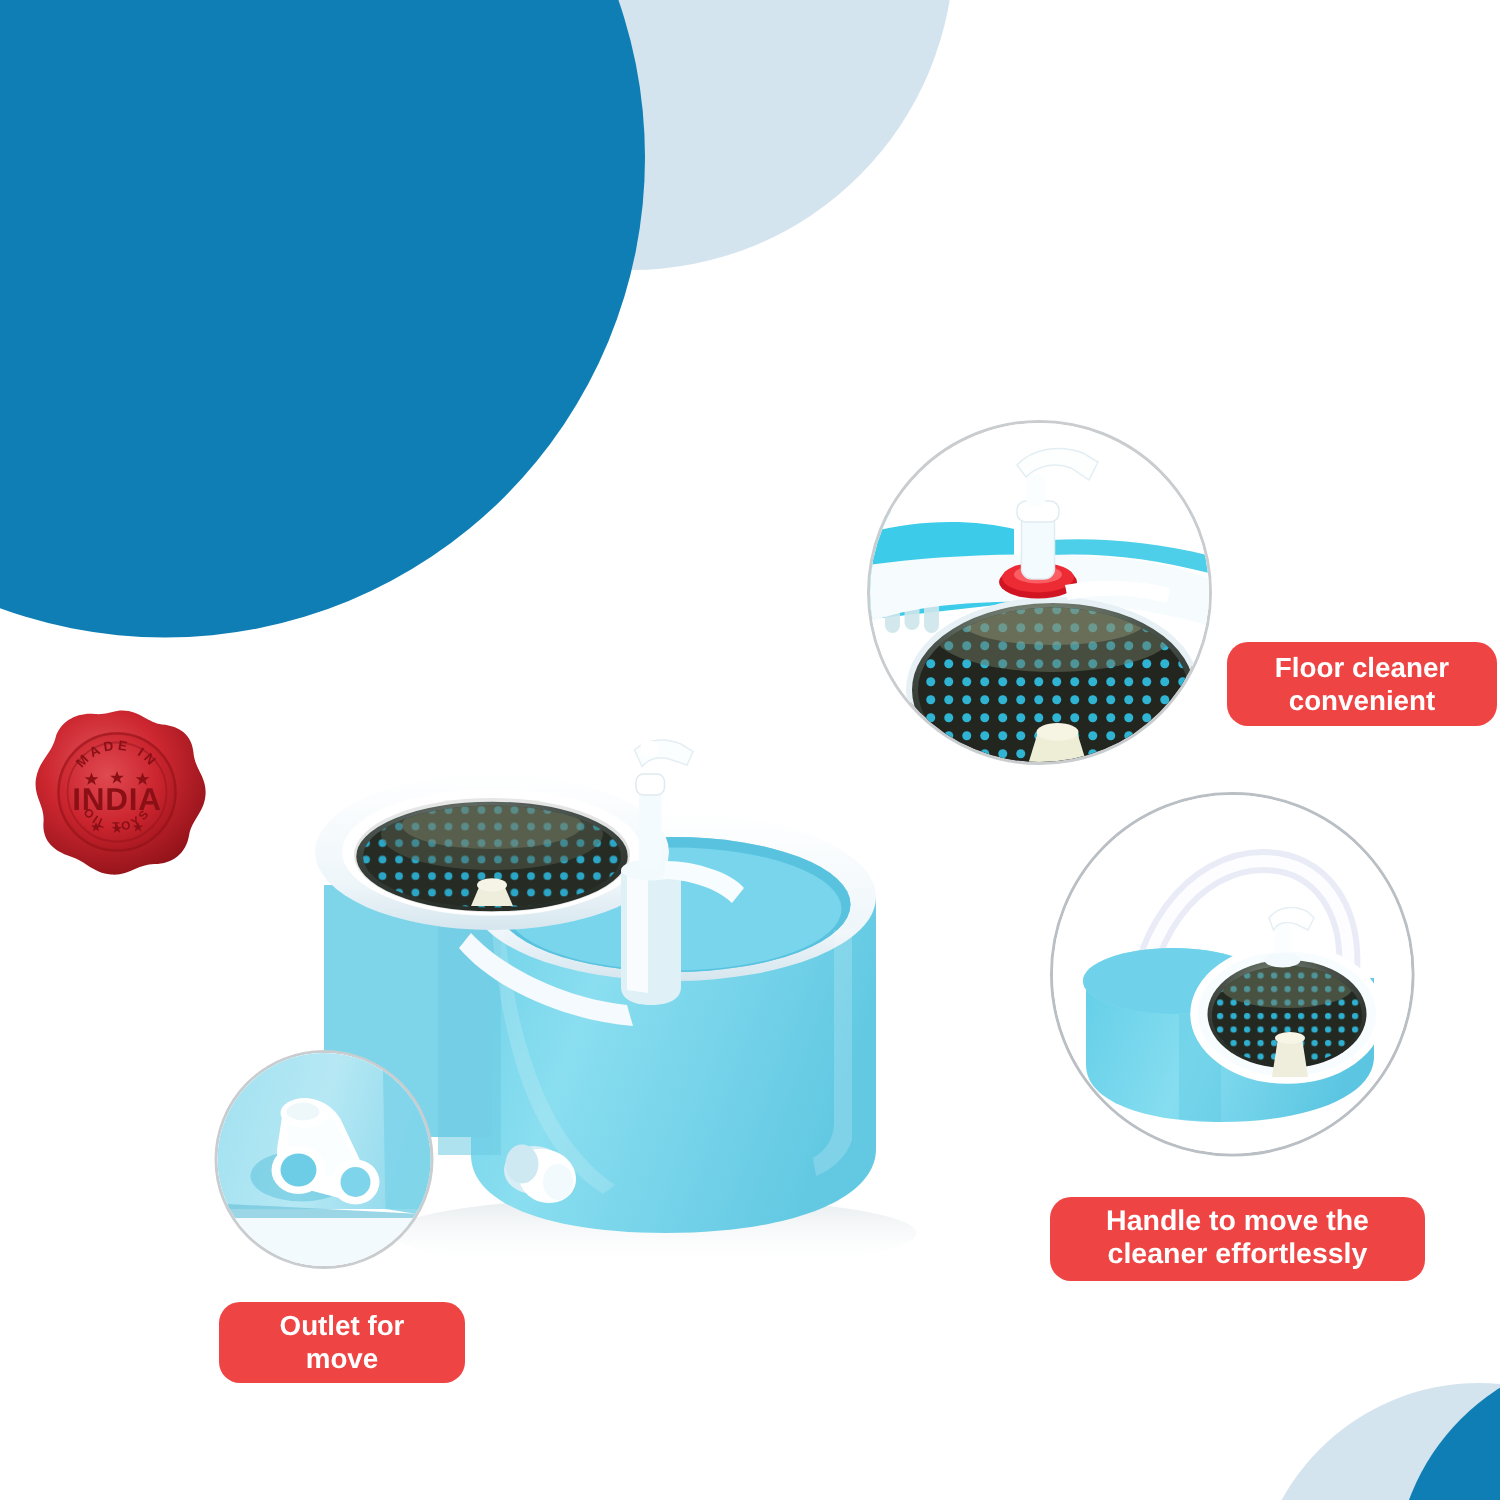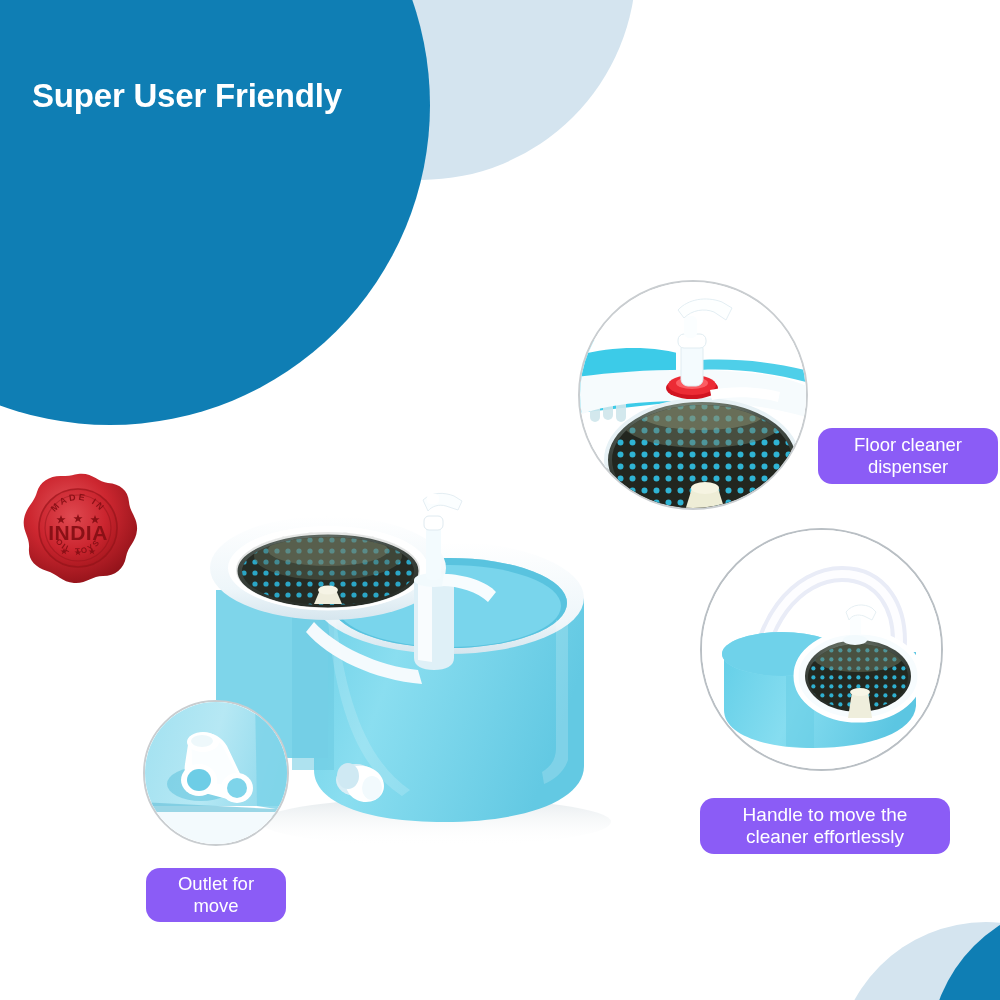--- a/index.html
+++ b/index.html
@@ -51,42 +51,41 @@
     position:absolute;border-radius:50%;overflow:hidden;
     border:2px solid #c9cdd0;background:#ffffff;
     box-sizing:border-box;
   }
   .inset-dispenser{left:578px;top:280px;width:230px;height:230px;}
   .inset-handle{left:700px;top:528px;width:243px;height:243px;border-color:#b9bfc4;}
   .inset-outlet{left:143px;top:700px;width:146px;height:146px;}
 
   
   .badge{
-    position:absolute;background:#8b5cf6;border-radius:14px;
-    color:#ffffff;font-weight:normal;text-align:center;
+    position:absolute;background:#ef4444;border-radius:14px;
+    color:#ffffff;font-weight:bold;text-align:center;
     display:flex;align-items:center;justify-content:center;
     line-height:1.18;box-sizing:border-box;
   }
   .badge span{display:block;}
   .badge-dispenser{left:818px;top:428px;width:180px;height:56px;font-size:18.5px;padding:0 8px;}
   .badge-handle{left:700px;top:798px;width:250px;height:56px;font-size:19px;padding:0 10px;}
-  .badge-outlet{left:146px;top:868px;width:140px;height:54px;font-size:18.5px;padding:0 8px;}
+  .badge-outlet{left:146px;top:868px;width:164px;height:54px;font-size:18.5px;padding:0 8px;}
 </style>
 </head>
 <body>
 
 <div class="stage">
 
   <div class="blob-light-top"></div>
   <div class="blob-blue-top"></div>
   <div class="blob-light-br"></div>
   <div class="blob-blue-br"></div>
 
   <div class="header-text">
-    <div class="title">Super User Friendly</div>
   </div>
 
   <div class="seal">
     <svg viewBox="0 0 125 120" width="125" height="120">
       <defs>
         <radialGradient id="waxg" cx="40%" cy="34%" r="72%">
           <stop offset="0%" stop-color="#e8ararar"></stop>
           <stop offset="0%" stop-color="#e2565c"></stop>
           <stop offset="48%" stop-color="#cd2730"></stop>
           <stop offset="100%" stop-color="#8e1118"></stop>
@@ -355,21 +354,21 @@
       <ellipse cx="92" cy="86" rx="10" ry="10" fill="#7ed4ea"></ellipse>
 
       <ellipse cx="58" cy="40" rx="16" ry="10" fill="#ffffff"></ellipse>
       <ellipse cx="57" cy="39" rx="11" ry="6" fill="#eef8fb"></ellipse>
     </svg>
   </div>
 
   <div class="badge badge-dispenser">
     <div>
       <span>Floor cleaner</span>
-      <span>dispenser</span>
+      <span>convenient</span>
     </div>
   </div>
 
   <div class="badge badge-handle">
     <div>
       <span>Handle to move the</span>
       <span>cleaner effortlessly</span>
     </div>
   </div>
 

